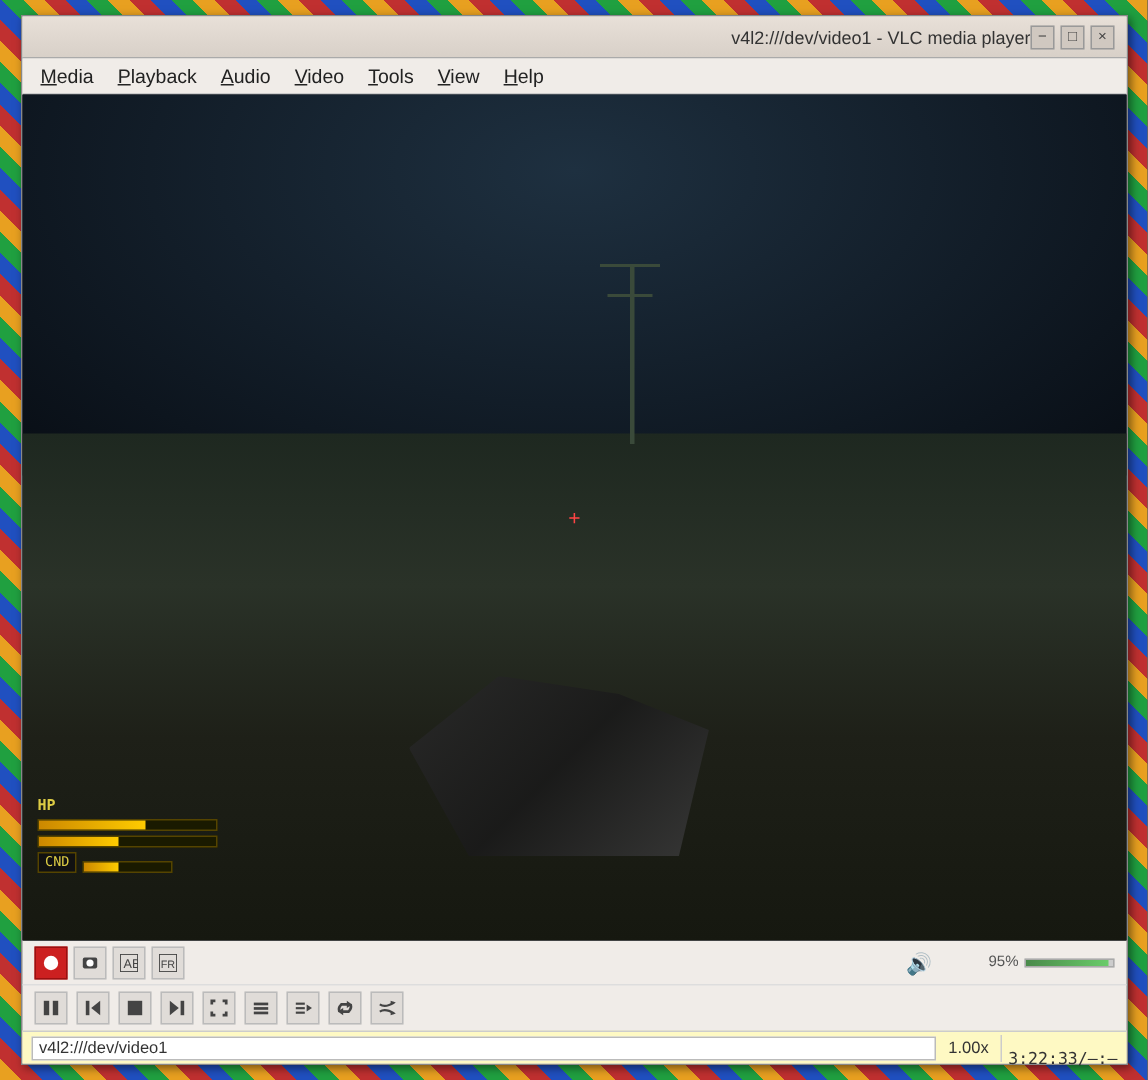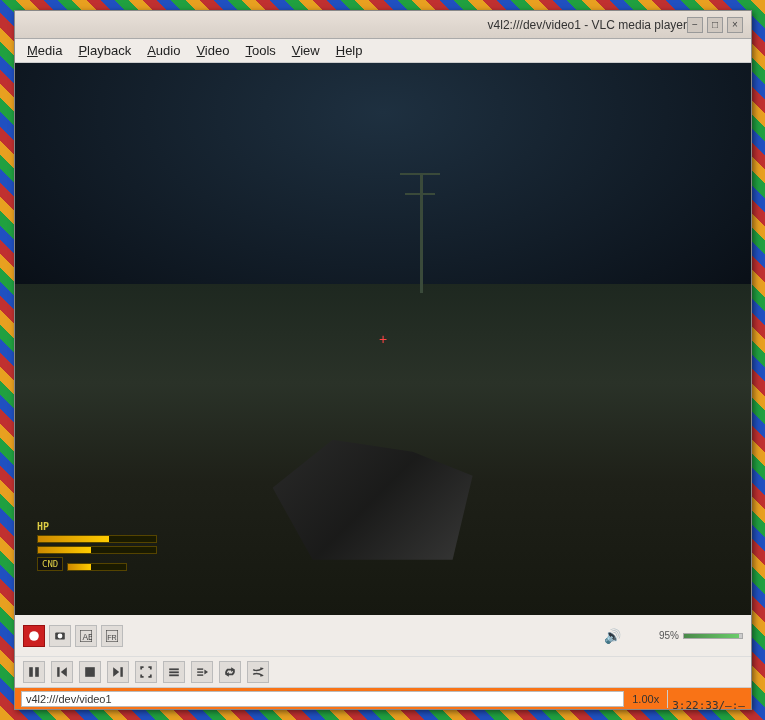--- a/index.html
+++ b/index.html
@@ -177,21 +177,21 @@
       background: linear-gradient(135deg, #2a2a2a 0%, #1a1a1a 50%, #3a3a3a 100%);
       clip-path: polygon(20% 100%, 0% 40%, 30% 0%, 70% 10%, 100% 30%, 90% 100%);
       opacity: 0.9;
     }
 
     
     .hud {
       position: absolute;
       bottom: 8%;
       left: 0; right: 0;
-      padding: 0 22px;
+      padding: 0 10px;
       display: flex;
       justify-content: space-between;
       align-items: flex-end;
     }
     .hud-left, .hud-right {
       display: flex;
       flex-direction: column;
       gap: 3px;
     }
     .hud-label {
@@ -222,21 +222,21 @@
       color: #ddcc44;
       font-family: monospace;
       font-size: 9px;
     }
     .hud-score {
       color: #ccaa33;
       font-family: monospace;
       font-size: 11px;
     }
     .controls-row1 {
-      height: 42px;
+      height: 30px;
       display: flex;
       align-items: center;
       padding: 2px 8px;
       gap: 4px;
       border-bottom: 1px solid #ddd;
     }
     .controls-row2 {
       height: 30px;
       display: flex;
       align-items: center;
@@ -287,21 +287,21 @@
       width: 95%;
     }
     .volume-icon {
       font-size: 14px;
       color: #555;
     }
 
     
     .status-bar {
       height: 22px;
-      background: #f97316;
+      background: #fef9c3;
       border-top: 1px solid #ccc;
       display: flex;
       align-items: center;
       padding: 0 6px;
       gap: 4px;
       flex-shrink: 0;
     }
     .status-path {
       flex: 1;
       background: white;

